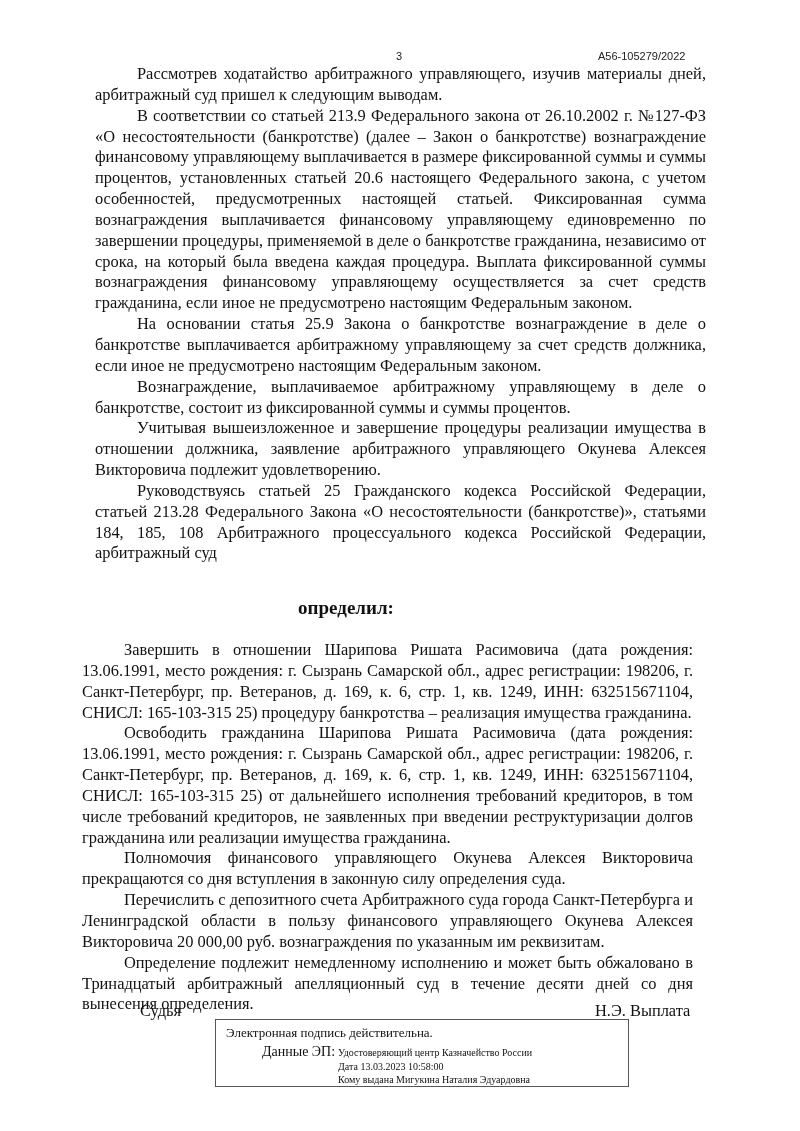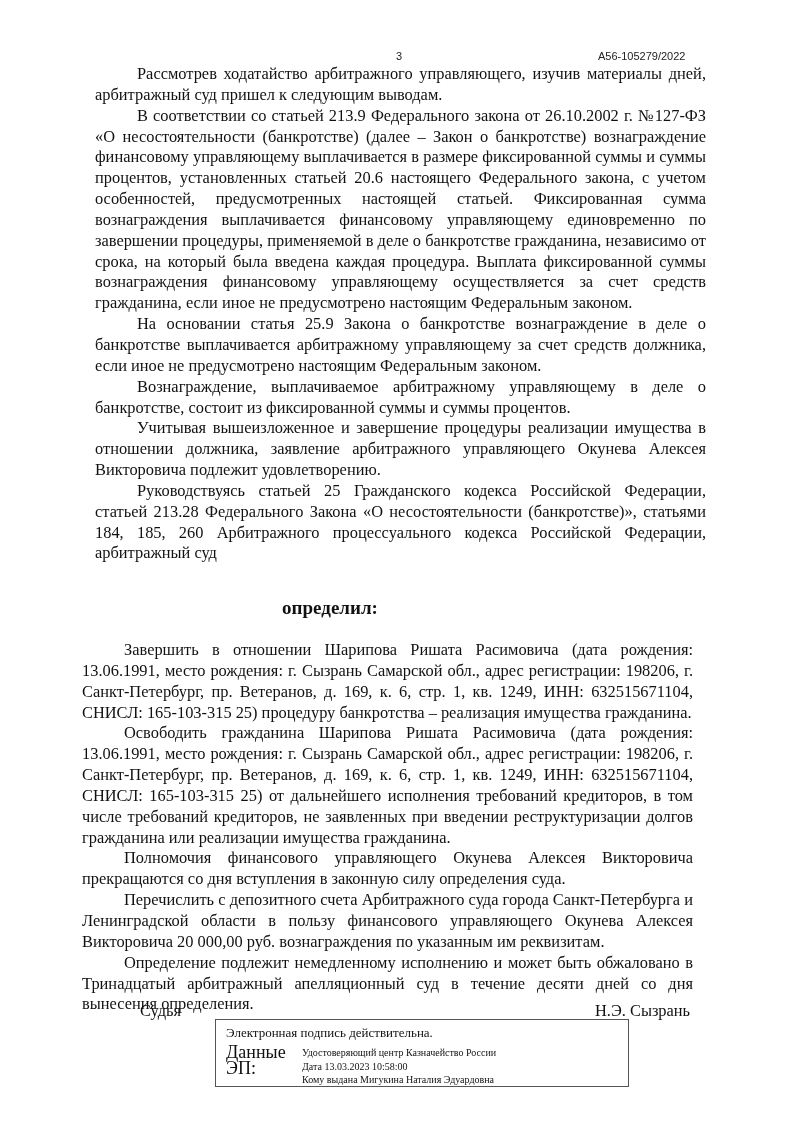--- a/index.html
+++ b/index.html
@@ -40,21 +40,21 @@
       line-height: 20.85px;
     }
     .para {
       margin: 0;
       text-indent: 42px;
       text-align: justify;
     }
     .decision-heading {
       position: absolute;
       top: 597px;
-      left: 0;
+      left: 16px;
       width: 660px;
       text-align: center;
       font-weight: bold;
       font-size: 19px;
       line-height: 22px;
     }
     .decision-text {
       position: absolute;
       top: 640px;
       left: 82px;
@@ -86,24 +86,25 @@
     }
     .sig-valid {
       font-size: 13px;
       line-height: 18px;
       margin: 0 0 2px 0;
     }
     .sig-data-row {
       display: flex;
     }
     .sig-data-label {
-      font-size: 18px;
+      font-size: 14px;
       line-height: 16px;
       width: 76px;
       flex: 0 0 76px;
+      margin-left: 36px;
     }
     .sig-data-values {
       font-size: 10px;
       line-height: 13.5px;
       padding-top: 2px;
     }
     .sig-data-values div {
       white-space: nowrap;
     }
   </style>
@@ -112,35 +113,35 @@
 
 <div class="page-number">3</div>
 <div class="case-number">А56-105279/2022</div>
 
 <div class="body-text">
   <p class="para">Рассмотрев ходатайство арбитражного управляющего, изучив материалы дней, арбитражный суд пришел к следующим выводам.</p>
   <p class="para">В соответствии со статьей 213.9 Федерального закона от 26.10.2002 г. №127-ФЗ «О несостоятельности (банкротстве) (далее – Закон о банкротстве) вознаграждение финансовому управляющему выплачивается в размере фиксированной суммы и суммы процентов, установленных статьей 20.6 настоящего Федерального закона, с учетом особенностей, предусмотренных настоящей статьей. Фиксированная сумма вознаграждения выплачивается финансовому управляющему единовременно по завершении процедуры, применяемой в деле о банкротстве гражданина, независимо от срока, на который была введена каждая процедура. Выплата фиксированной суммы вознаграждения финансовому управляющему осуществляется за счет средств гражданина, если иное не предусмотрено настоящим Федеральным законом.</p>
   <p class="para">На основании статья 25.9 Закона о банкротстве вознаграждение в деле о банкротстве выплачивается арбитражному управляющему за счет средств должника, если иное не предусмотрено настоящим Федеральным законом.</p>
   <p class="para">Вознаграждение, выплачиваемое арбитражному управляющему в деле о банкротстве, состоит из фиксированной суммы и суммы процентов.</p>
   <p class="para">Учитывая вышеизложенное и завершение процедуры реализации имущества в отношении должника, заявление арбитражного управляющего Окунева Алексея Викторовича подлежит удовлетворению.</p>
-  <p class="para">Руководствуясь статьей 25 Гражданского кодекса Российской Федерации, статьей 213.28 Федерального Закона «О несостоятельности (банкротстве)», статьями 184, 185, 260 Арбитражного процессуального кодекса Российской Федерации, арбитражный суд</p>
+  <p class="para">Руководствуясь статьей 25 Гражданского кодекса Российской Федерации, статьей 213.28 Федерального Закона «О несостоятельности (банкротстве)», статьями 184, 185, 108 Арбитражного процессуального кодекса Российской Федерации, арбитражный суд</p>
 </div>
 
 <div class="decision-heading">определил:</div>
 
 <div class="decision-text">
   <p class="para">Завершить в отношении Шарипова Ришата Расимовича (дата рождения: 13.06.1991, место рождения: г. Сызрань Самарской обл., адрес регистрации: 198206, г. Санкт-Петербург, пр. Ветеранов, д. 169, к. 6, стр. 1, кв. 1249, ИНН: 632515671104, СНИСЛ: 165-103-315 25) процедуру банкротства – реализация имущества гражданина.</p>
   <p class="para">Освободить гражданина Шарипова Ришата Расимовича (дата рождения: 13.06.1991, место рождения: г. Сызрань Самарской обл., адрес регистрации: 198206, г. Санкт-Петербург, пр. Ветеранов, д. 169, к. 6, стр. 1, кв. 1249, ИНН: 632515671104, СНИСЛ: 165-103-315 25) от дальнейшего исполнения требований кредиторов, в том числе требований кредиторов, не заявленных при введении реструктуризации долгов гражданина или реализации имущества гражданина.</p>
   <p class="para">Полномочия финансового управляющего Окунева Алексея Викторовича прекращаются со дня вступления в законную силу определения суда.</p>
   <p class="para">Перечислить с депозитного счета Арбитражного суда города Санкт-Петербурга и Ленинградской области в пользу финансового управляющего Окунева Алексея Викторовича 20 000,00 руб. вознаграждения по указанным им реквизитам.</p>
   <p class="para">Определение подлежит немедленному исполнению и может быть обжаловано в Тринадцатый арбитражный апелляционный суд в течение десяти дней со дня вынесения определения.</p>
 </div>
 
 <div class="judge-label">Судья</div>
-<div class="judge-name">Н.Э. Сызрань</div>
+<div class="judge-name">Н.Э. Выплата</div>
 
 <div class="signature-box">
   <div class="sig-valid">Электронная подпись действительна.</div>
   <div class="sig-data-row">
     <div class="sig-data-label">Данные ЭП:</div>
     <div class="sig-data-values">
       <div>Удостоверяющий центр Казначейство России</div>
       <div>Дата 13.03.2023 10:58:00</div>
       <div>Кому выдана Мигукина Наталия Эдуардовна</div>
     </div>

